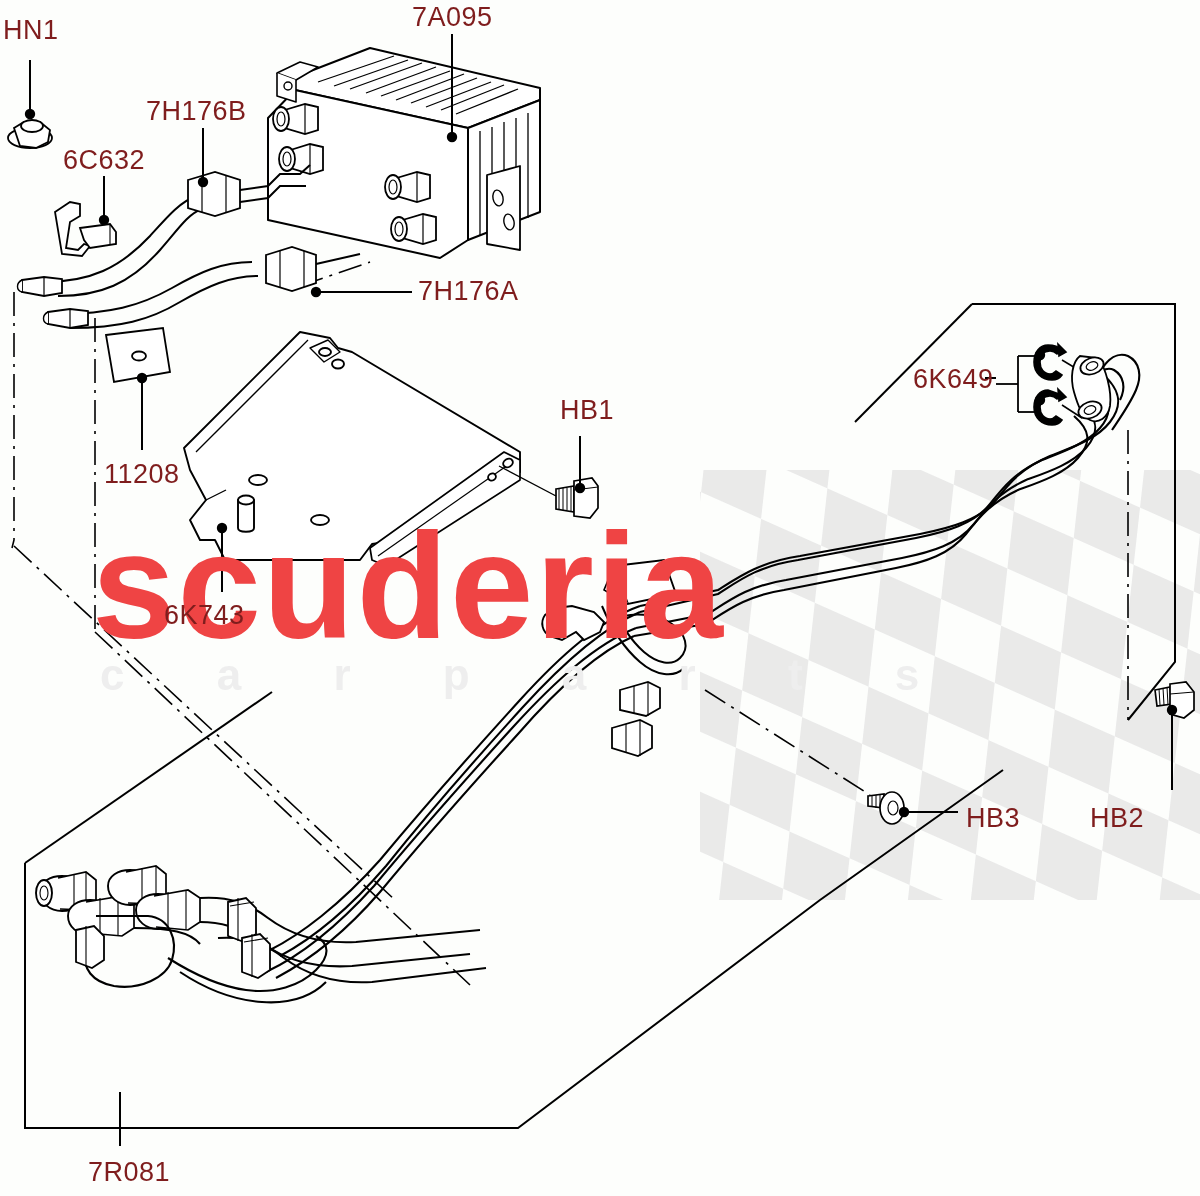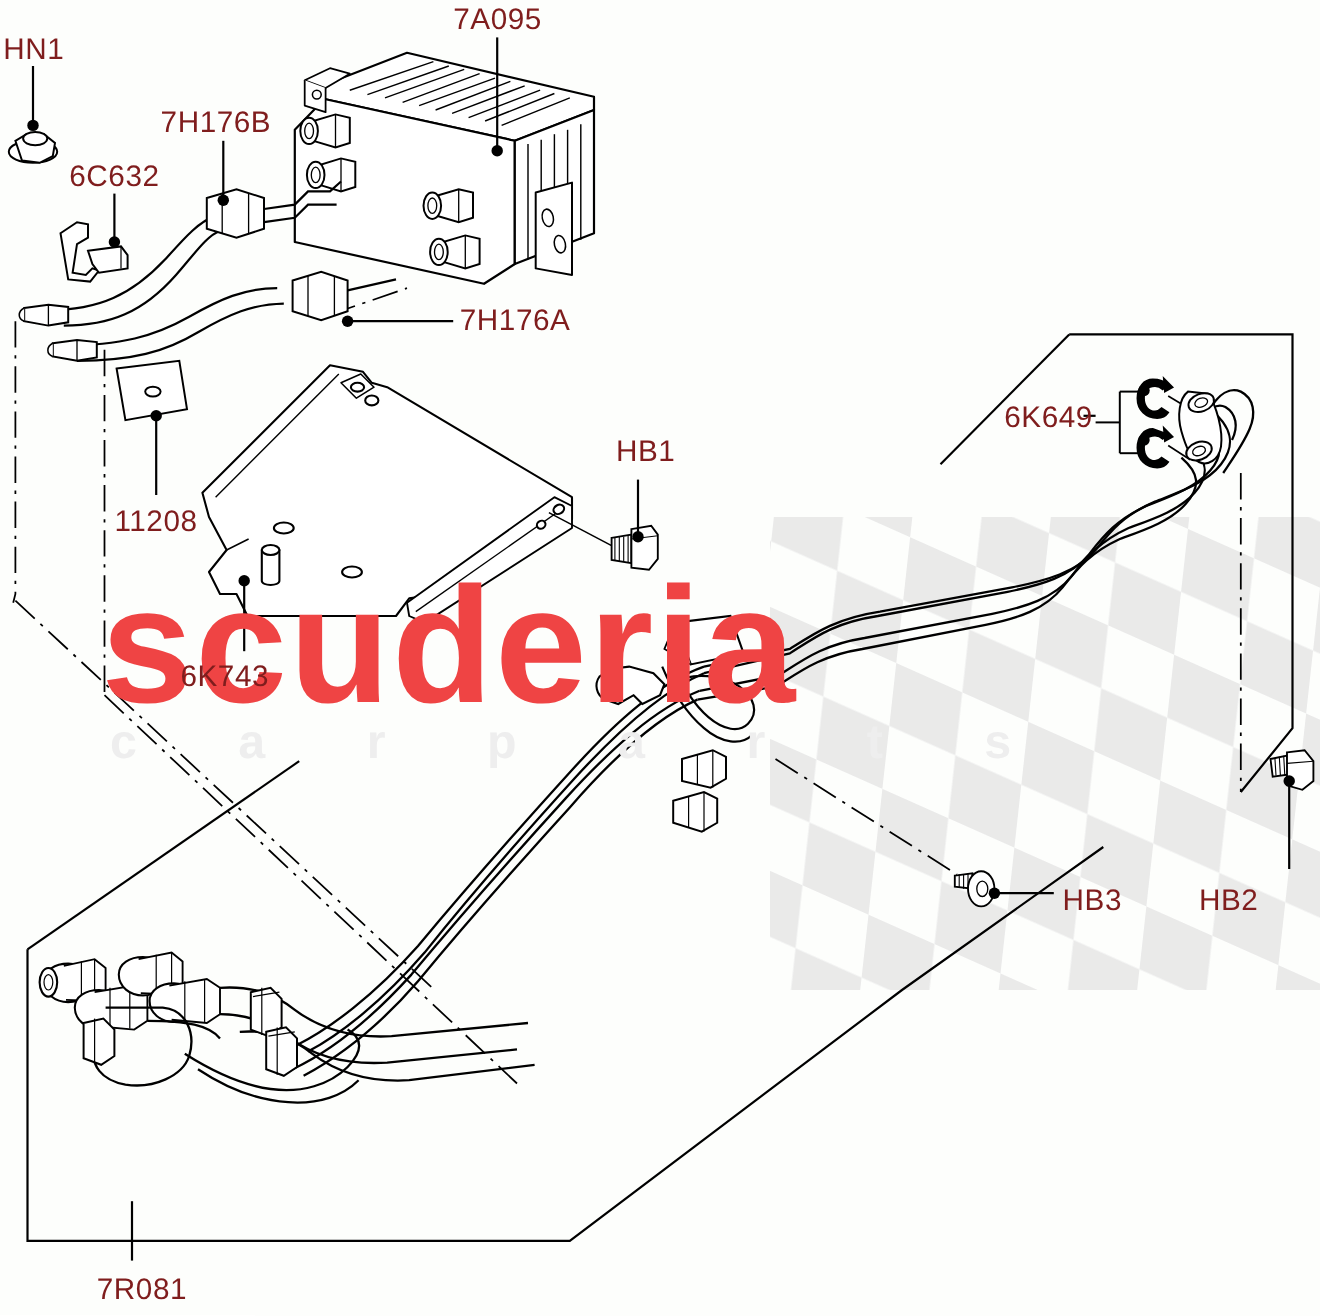--- a/index.html
+++ b/index.html
@@ -452,21 +452,21 @@
       <circle cx="904" cy="812" r="5.2"></circle>
       <circle cx="1172" cy="710" r="5.2"></circle>
       <circle cx="1040" cy="355" r="5.2"></circle>
       <circle cx="1040" cy="400" r="5.2"></circle>
     </g>
   </svg>
 
   <div class="wm-scuderia">scuderia</div>
   <div class="wm-carparts">c a r p a r t s</div>
 
-  <div class="lbl" style="left:3px;top:30px">HN1</div>
+  <div class="lbl" style="left:3px;top:15px">HN1</div>
   <div class="lbl" style="left:412px;top:2px">7A095</div>
   <div class="lbl" style="left:146px;top:96px">7H176B</div>
   <div class="lbl" style="left:63px;top:145px">6C632</div>
   <div class="lbl" style="left:418px;top:276px">7H176A</div>
   <div class="lbl" style="left:104px;top:459px">11208</div>
   <div class="lbl" style="left:560px;top:395px">HB1</div>
   <div class="lbl" style="left:913px;top:364px">6K649</div>
   <div class="lbl" style="left:164px;top:600px">6K743</div>
   <div class="lbl" style="left:966px;top:803px">HB3</div>
   <div class="lbl" style="left:1090px;top:803px">HB2</div>

